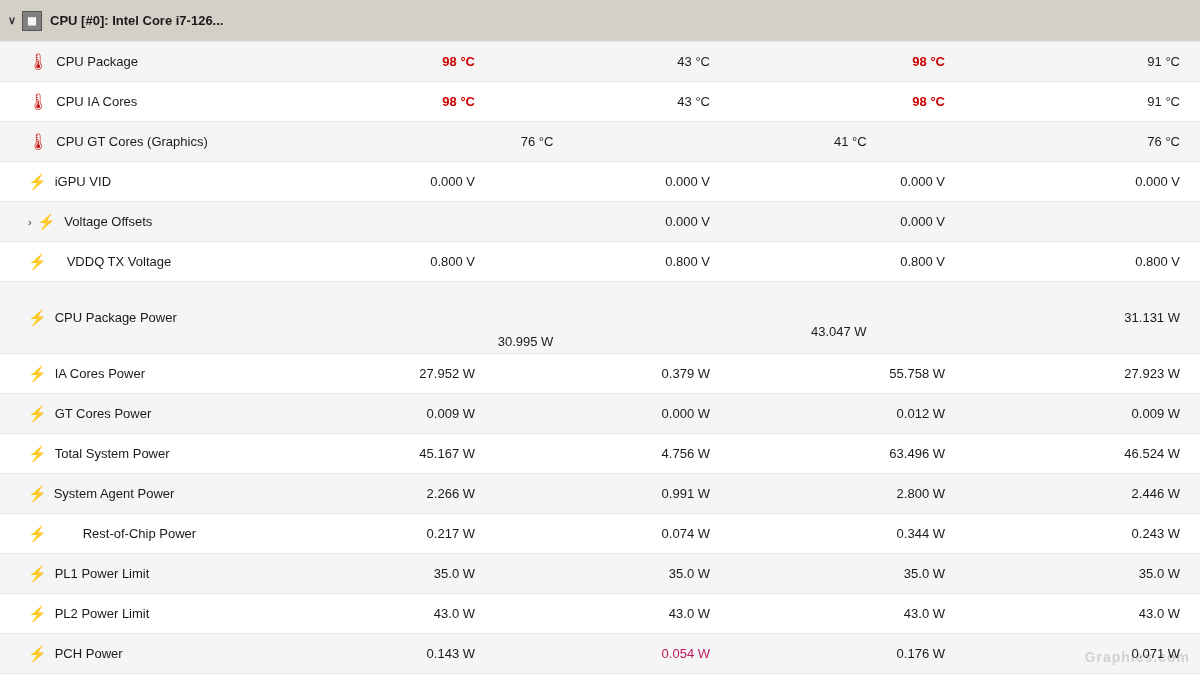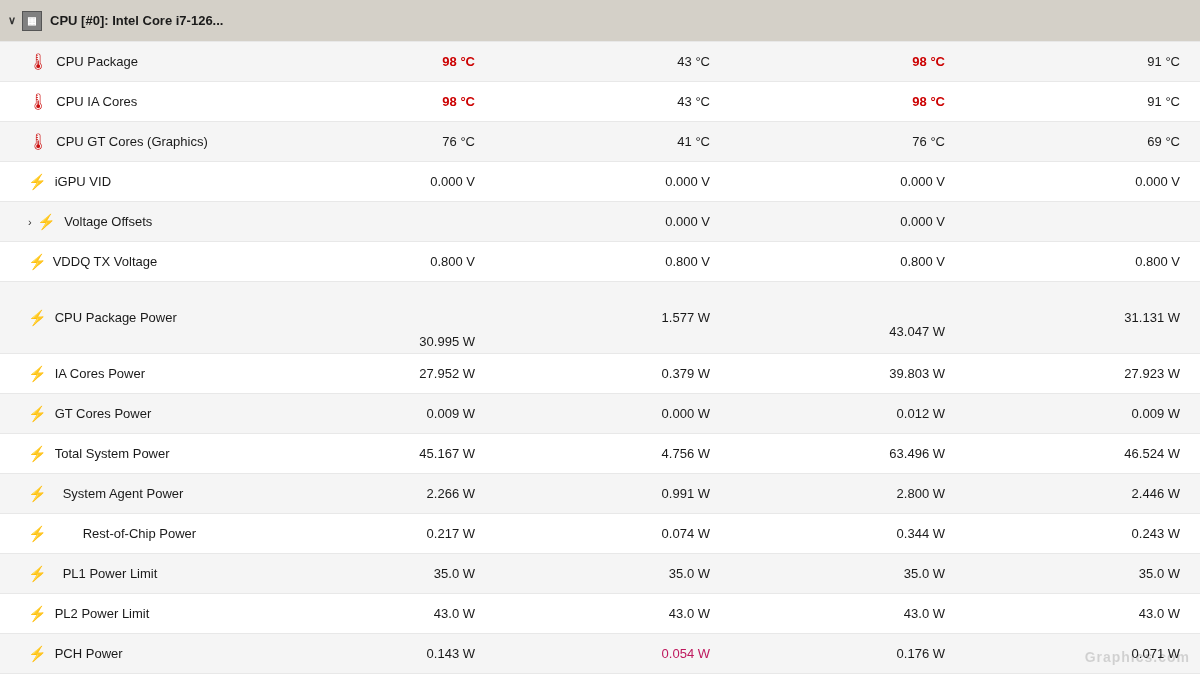--- a/index.html
+++ b/index.html
@@ -111,21 +111,20 @@
       <div class="col-val" style="color: rgb(26, 26, 26);">91 °C</div>
     </div>
     <div class="row">
       <div class="col-name indented">
         <span class="icon-thermo" style="color: rgb(204, 17, 17);">🌡</span>
         <span style="margin-left: 4px;">CPU GT Cores (Graphics)</span>
       </div>
       <div class="col-val" style="color: rgb(26, 26, 26);">76 °C</div>
       <div class="col-val" style="color: rgb(26, 26, 26);">41 °C</div>
       <div class="col-val" style="color: rgb(26, 26, 26);">76 °C</div>
-      <div class="col-val" style="color: rgb(26, 26, 26);">69 °C</div>
     </div>
     <div class="row">
       <div class="col-name indented">
         <span class="icon-bolt">⚡</span>
         <span style="margin-left: 4px;">iGPU VID</span>
       </div>
       <div class="col-val" style="color: rgb(26, 26, 26);">0.000 V</div>
       <div class="col-val" style="color: rgb(26, 26, 26);">0.000 V</div>
       <div class="col-val" style="color: rgb(26, 26, 26);">0.000 V</div>
       <div class="col-val" style="color: rgb(26, 26, 26);">0.000 V</div>
@@ -137,45 +136,44 @@
         <span style="margin-left: 4px;">Voltage Offsets</span>
       </div>
       <div class="col-val" style="color: rgb(26, 26, 26);"></div>
       <div class="col-val" style="color: rgb(26, 26, 26);">0.000 V</div>
       <div class="col-val" style="color: rgb(26, 26, 26);">0.000 V</div>
       <div class="col-val" style="color: rgb(26, 26, 26);"></div>
     </div>
     <div class="row">
       <div class="col-name indented">
         <span class="icon-bolt">⚡</span>
-        <span style="margin-left: 2px;">VDDQ TX Voltage</span>
+        <span style="margin-left: 16px;">VDDQ TX Voltage</span>
       </div>
       <div class="col-val" style="color: rgb(26, 26, 26);">0.800 V</div>
       <div class="col-val" style="color: rgb(26, 26, 26);">0.800 V</div>
       <div class="col-val" style="color: rgb(26, 26, 26);">0.800 V</div>
       <div class="col-val" style="color: rgb(26, 26, 26);">0.800 V</div>
     </div>
     <div class="row">
       <div class="col-name indented">
         <span class="icon-bolt">⚡</span>
         <span style="margin-left: 4px;">CPU Package Power</span>
       </div>
       <div class="col-val" style="color: rgb(26, 26, 26); margin-top: 48px;">30.995 W</div>
-      <div class="col-val" style="color: rgb(26, 26, 26);">1.577 W</div>
       <div class="col-val" style="color: rgb(26, 26, 26); margin-top: 28px;">43.047 W</div>
       <div class="col-val" style="color: rgb(26, 26, 26);">31.131 W</div>
     </div>
     <div class="row">
       <div class="col-name indented">
         <span class="icon-bolt">⚡</span>
         <span style="margin-left: 4px;">IA Cores Power</span>
       </div>
       <div class="col-val" style="color: rgb(26, 26, 26);">27.952 W</div>
       <div class="col-val" style="color: rgb(26, 26, 26);">0.379 W</div>
-      <div class="col-val" style="color: rgb(26, 26, 26);">39.803 W</div>
+      <div class="col-val" style="color: rgb(26, 26, 26);">55.758 W</div>
       <div class="col-val" style="color: rgb(26, 26, 26);">27.923 W</div>
     </div>
     <div class="row">
       <div class="col-name indented">
         <span class="icon-bolt">⚡</span>
         <span style="margin-left: 4px;">GT Cores Power</span>
       </div>
       <div class="col-val" style="color: rgb(26, 26, 26);">0.009 W</div>
       <div class="col-val" style="color: rgb(26, 26, 26);">0.000 W</div>
       <div class="col-val" style="color: rgb(26, 26, 26);">0.012 W</div>
@@ -187,41 +185,41 @@
         <span style="margin-left: 4px;">Total System Power</span>
       </div>
       <div class="col-val" style="color: rgb(26, 26, 26);">45.167 W</div>
       <div class="col-val" style="color: rgb(26, 26, 26);">4.756 W</div>
       <div class="col-val" style="color: rgb(26, 26, 26);">63.496 W</div>
       <div class="col-val" style="color: rgb(26, 26, 26);">46.524 W</div>
     </div>
     <div class="row">
       <div class="col-name indented">
         <span class="icon-bolt">⚡</span>
-        <span style="margin-left: 12px;">System Agent Power</span>
+        <span style="margin-left: 3px;">System Agent Power</span>
       </div>
       <div class="col-val" style="color: rgb(26, 26, 26);">2.266 W</div>
       <div class="col-val" style="color: rgb(26, 26, 26);">0.991 W</div>
       <div class="col-val" style="color: rgb(26, 26, 26);">2.800 W</div>
       <div class="col-val" style="color: rgb(26, 26, 26);">2.446 W</div>
     </div>
     <div class="row">
       <div class="col-name indented">
         <span class="icon-bolt">⚡</span>
         <span style="margin-left: 4px; padding-left: 28px;">Rest-of-Chip Power</span>
       </div>
       <div class="col-val" style="color: rgb(26, 26, 26);">0.217 W</div>
       <div class="col-val" style="color: rgb(26, 26, 26);">0.074 W</div>
       <div class="col-val" style="color: rgb(26, 26, 26);">0.344 W</div>
       <div class="col-val" style="color: rgb(26, 26, 26);">0.243 W</div>
     </div>
     <div class="row">
       <div class="col-name indented">
         <span class="icon-bolt">⚡</span>
-        <span style="margin-left: 12px;">PL1 Power Limit</span>
+        <span style="margin-left: 4px;">PL1 Power Limit</span>
       </div>
       <div class="col-val" style="color: rgb(26, 26, 26);">35.0 W</div>
       <div class="col-val" style="color: rgb(26, 26, 26);">35.0 W</div>
       <div class="col-val" style="color: rgb(26, 26, 26);">35.0 W</div>
       <div class="col-val" style="color: rgb(26, 26, 26);">35.0 W</div>
     </div>
     <div class="row">
       <div class="col-name indented">
         <span class="icon-bolt">⚡</span>
         <span style="margin-left: 4px;">PL2 Power Limit</span>

